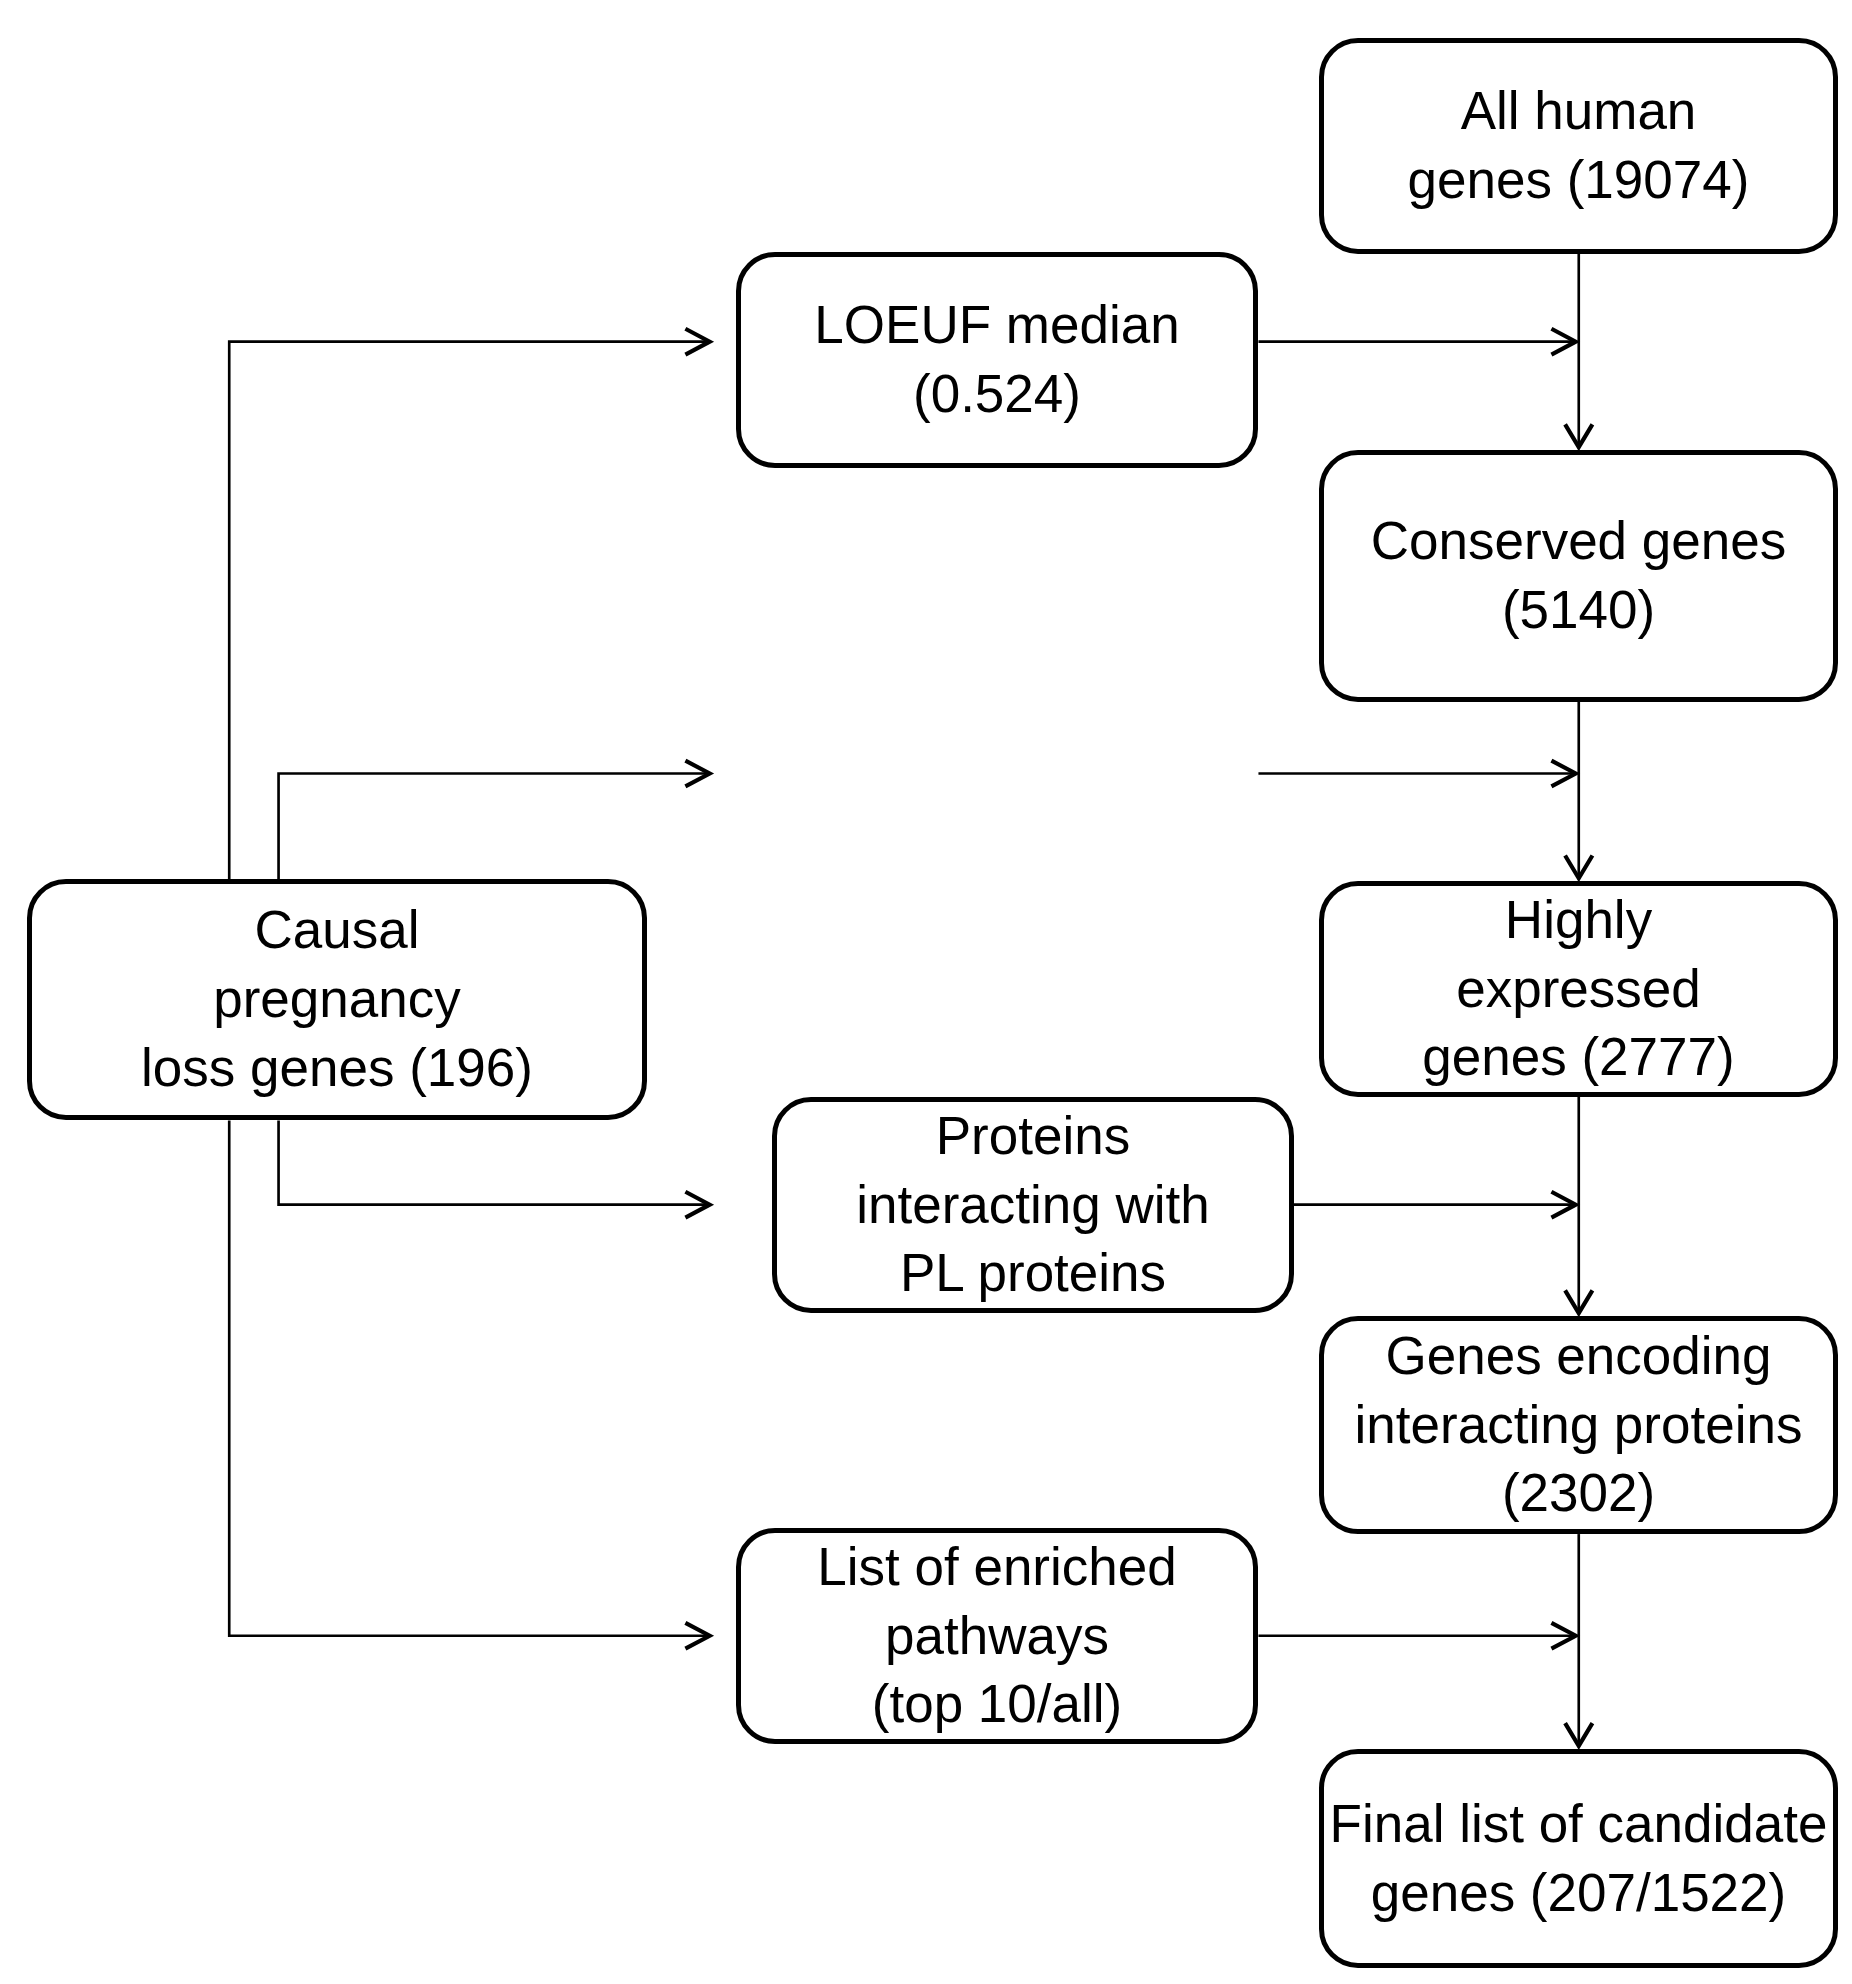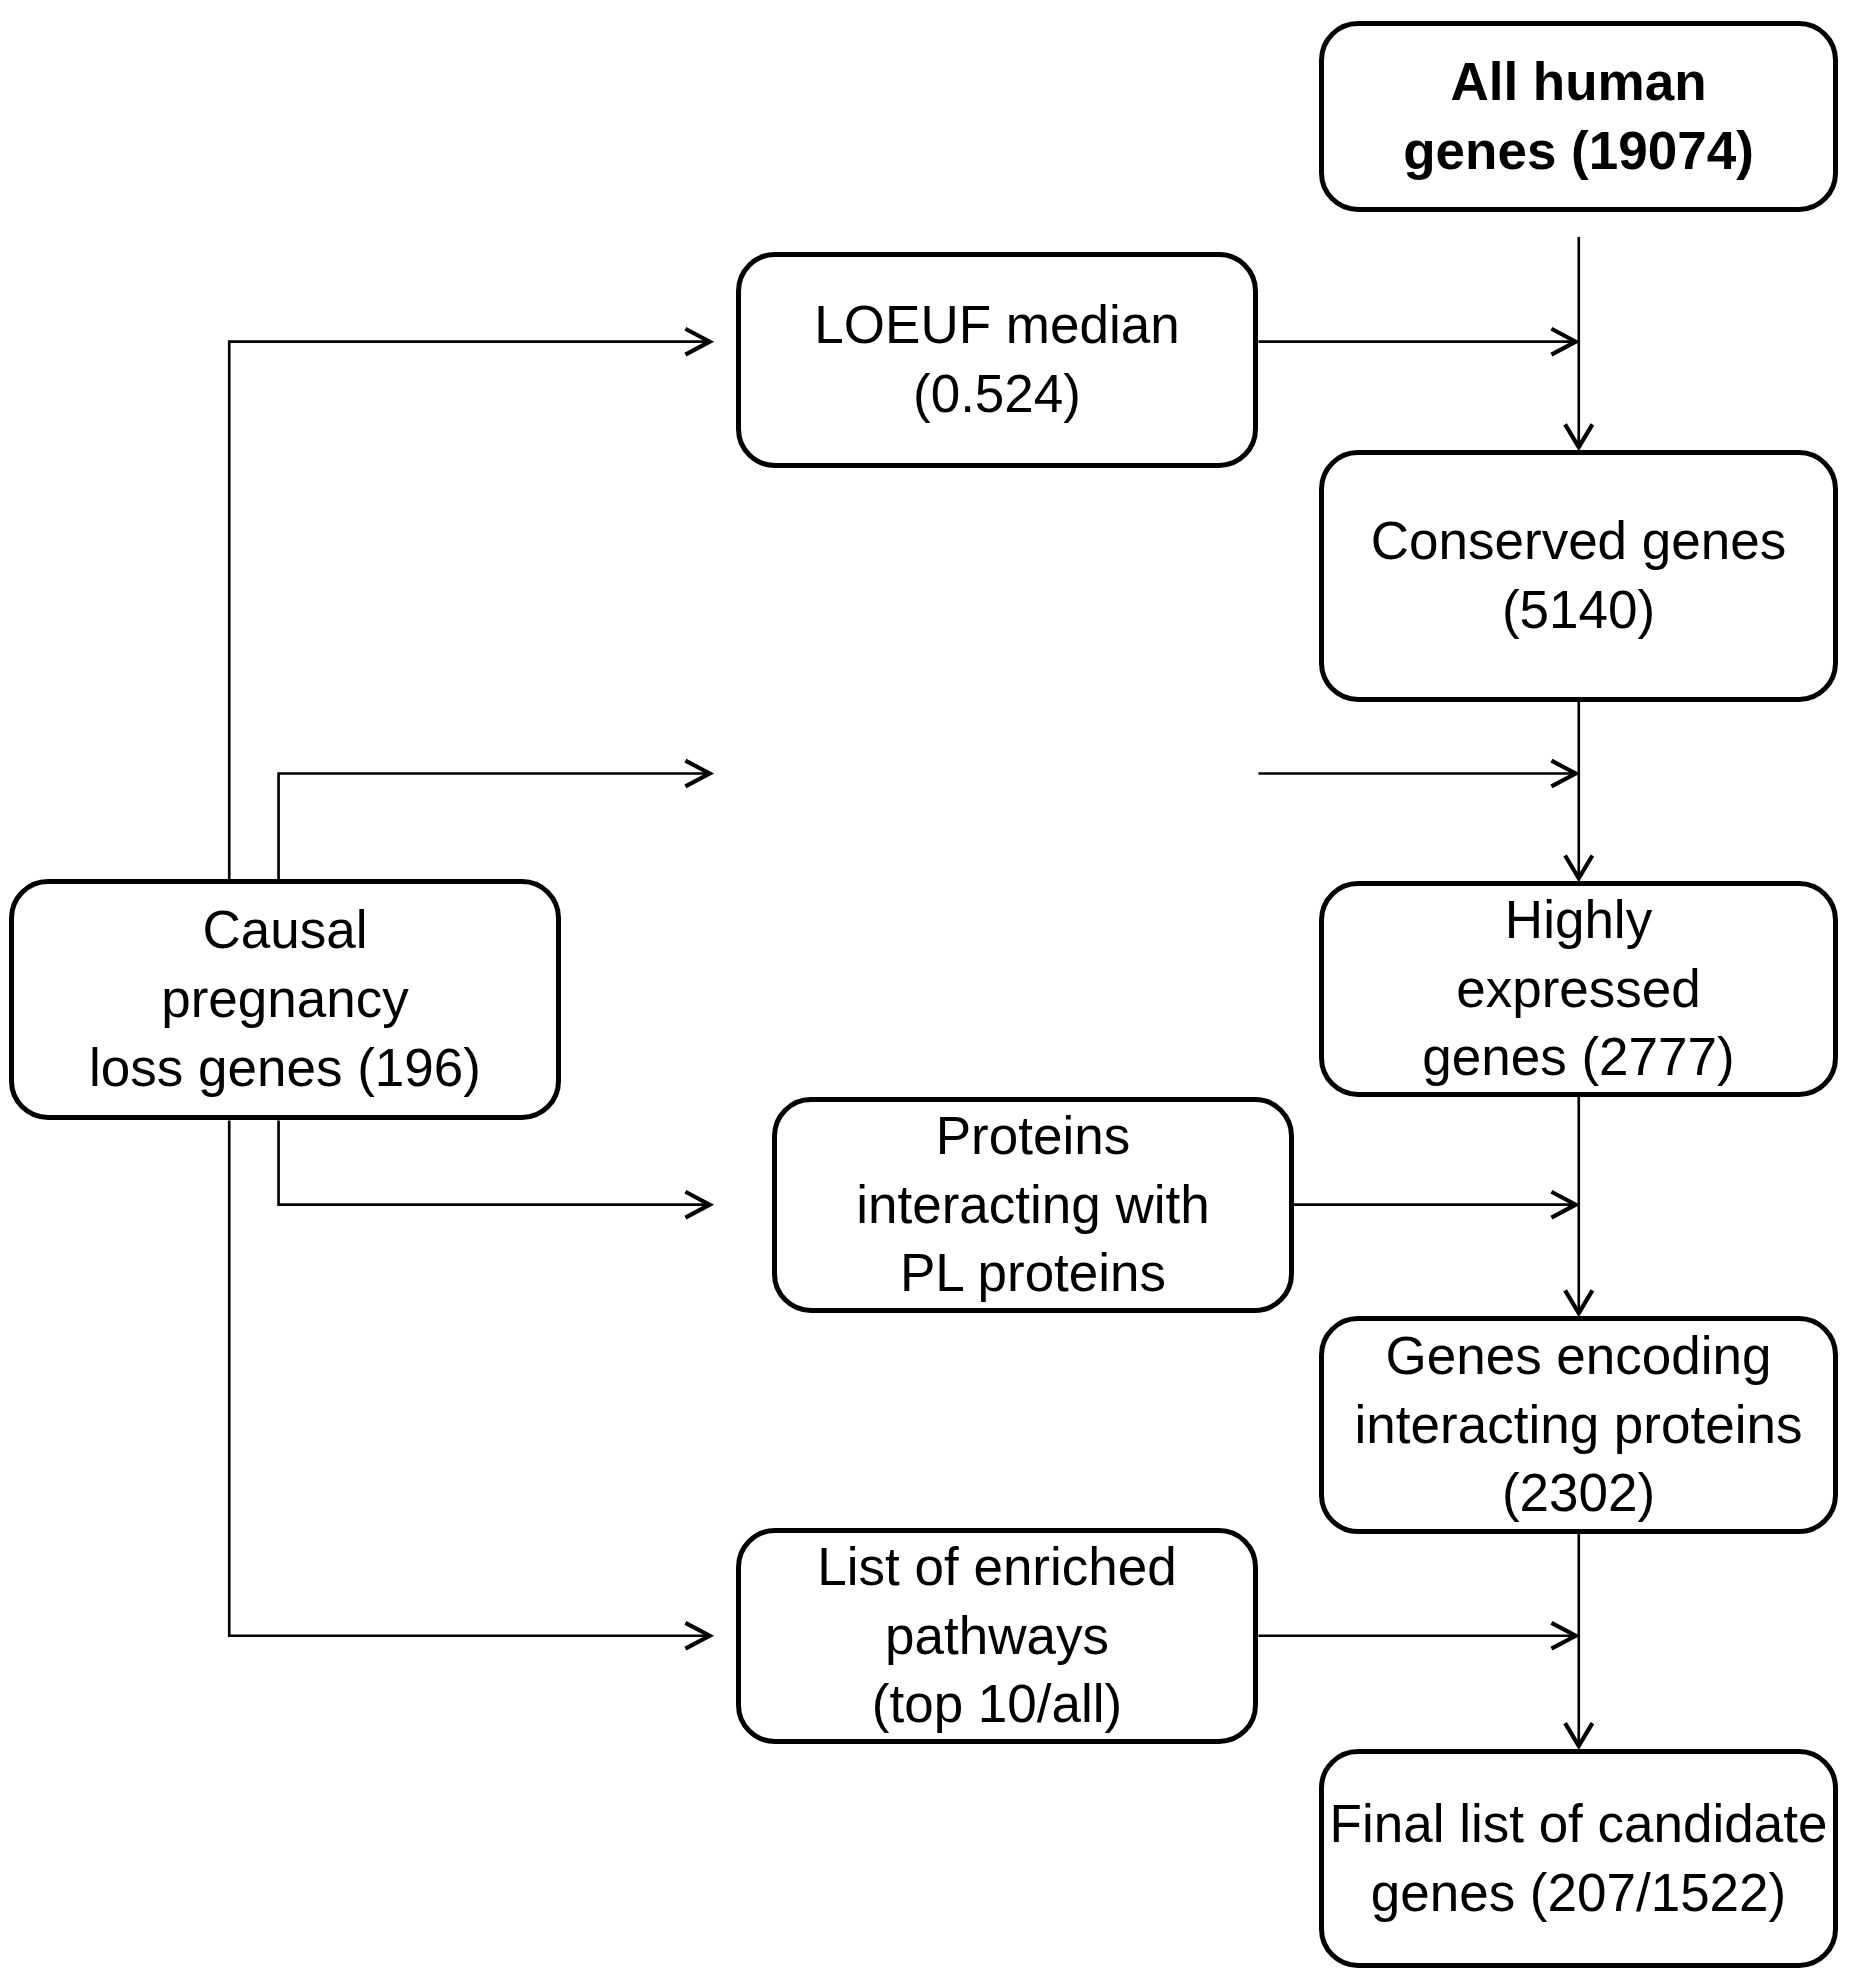--- a/index.html
+++ b/index.html
@@ -101,37 +101,37 @@
     <g>
       <path class="line" d="M2080 1445 V1730"></path>
       <path class="head" d="M2062 1700 L2080 1730 L2098 1700"></path>
     </g>
     <g>
       <path class="line" d="M2080 2021 V2300"></path>
       <path class="head" d="M2062 2270 L2080 2300 L2098 2270"></path>
     </g>
   </svg>
 
-  <div class="node" style="left:9px; top:879px; width:552px; height:241px;">Causal
+  <div class="node" style="left:27px; top:879px; width:620px; height:241px;">Causal
 pregnancy
 loss genes (196)</div>
 
   <div class="node" style="left:736px; top:252px; width:522px; height:216px;">LOEUF median
 (0.524)</div>
 
 
   <div class="node" style="left:736px; top:1097px; width:522px; height:216px;margin-left:36px;">Proteins
 interacting with
 PL proteins</div>
 
   <div class="node" style="left:736px; top:1528px; width:522px; height:216px;">List of enriched
 pathways
 (top 10/all)</div>
 
-  <div class="node" style="left:1319px; top:21px; width:519px; height:191px;font-weight:bold;">All human
+  <div class="node" style="left:1319px; top:38px; width:519px; height:216px;">All human
 genes (19074)</div>
 
   <div class="node" style="left:1319px; top:450px; width:519px; height:252px;">Conserved genes
 (5140)</div>
 
   <div class="node" style="left:1319px; top:881px; width:519px; height:216px;">Highly
 expressed
 genes (2777)</div>
 
   <div class="node" style="left:1319px; top:1316px; width:519px; height:218px;">Genes encoding

